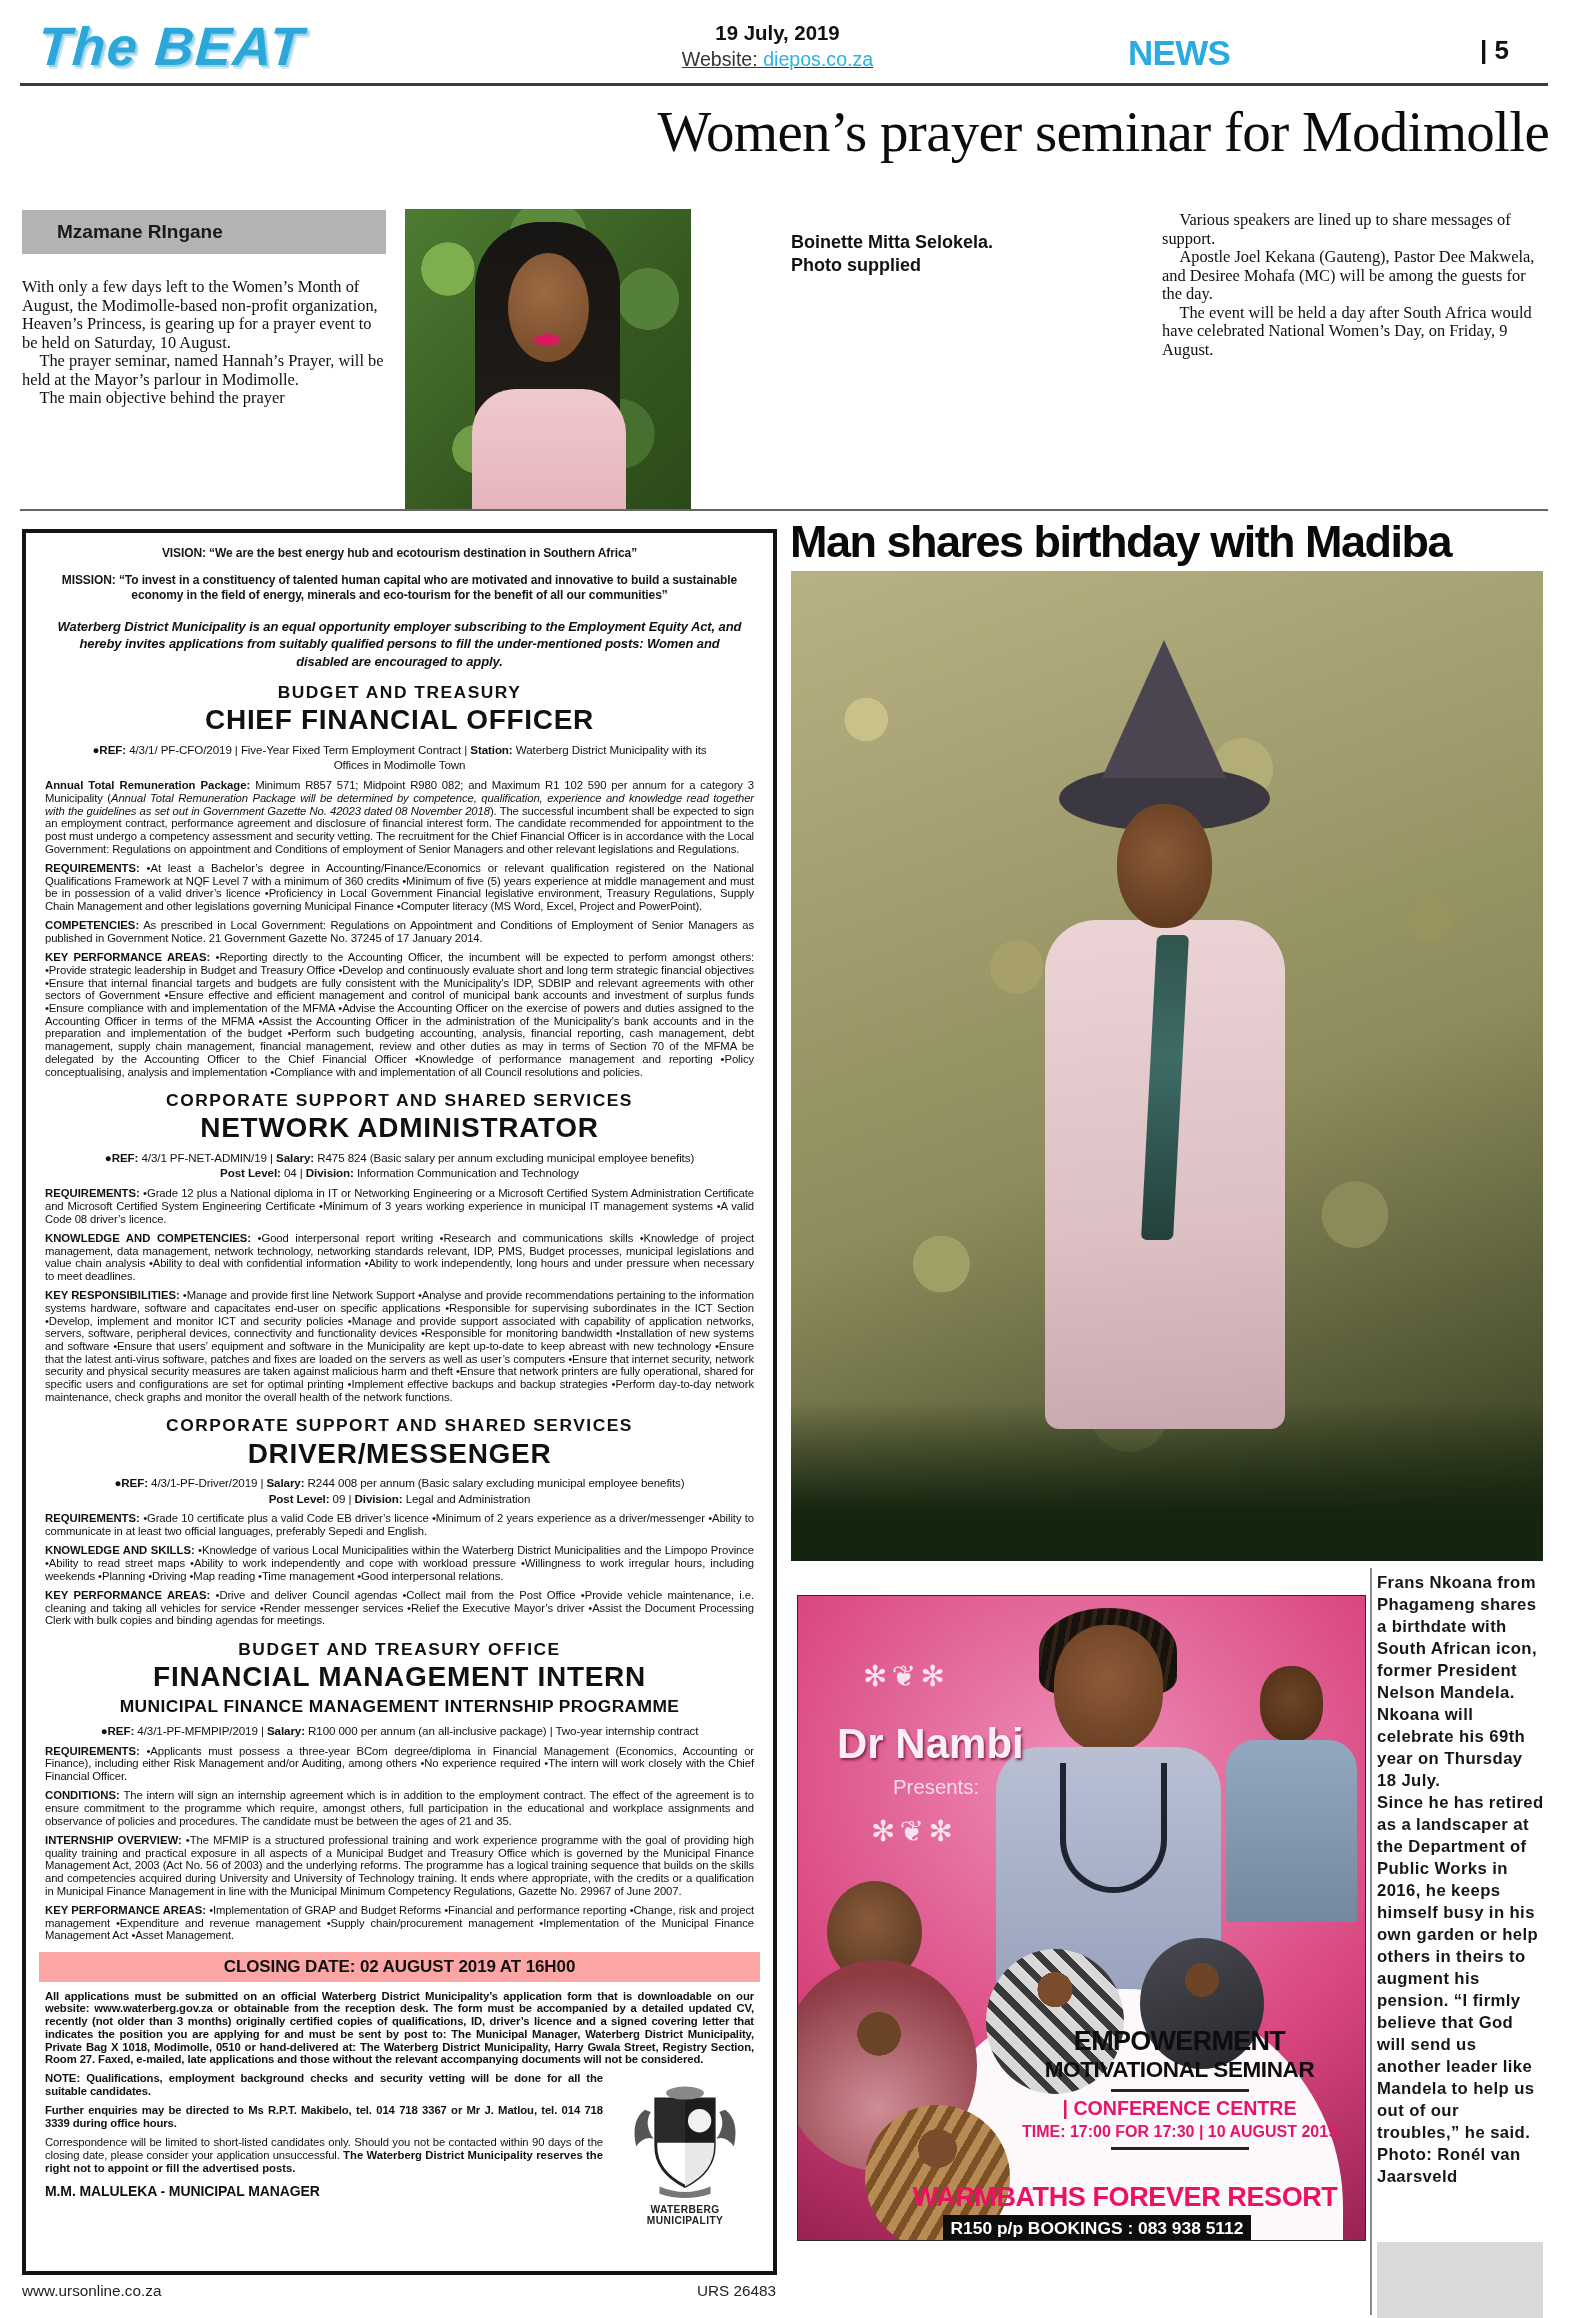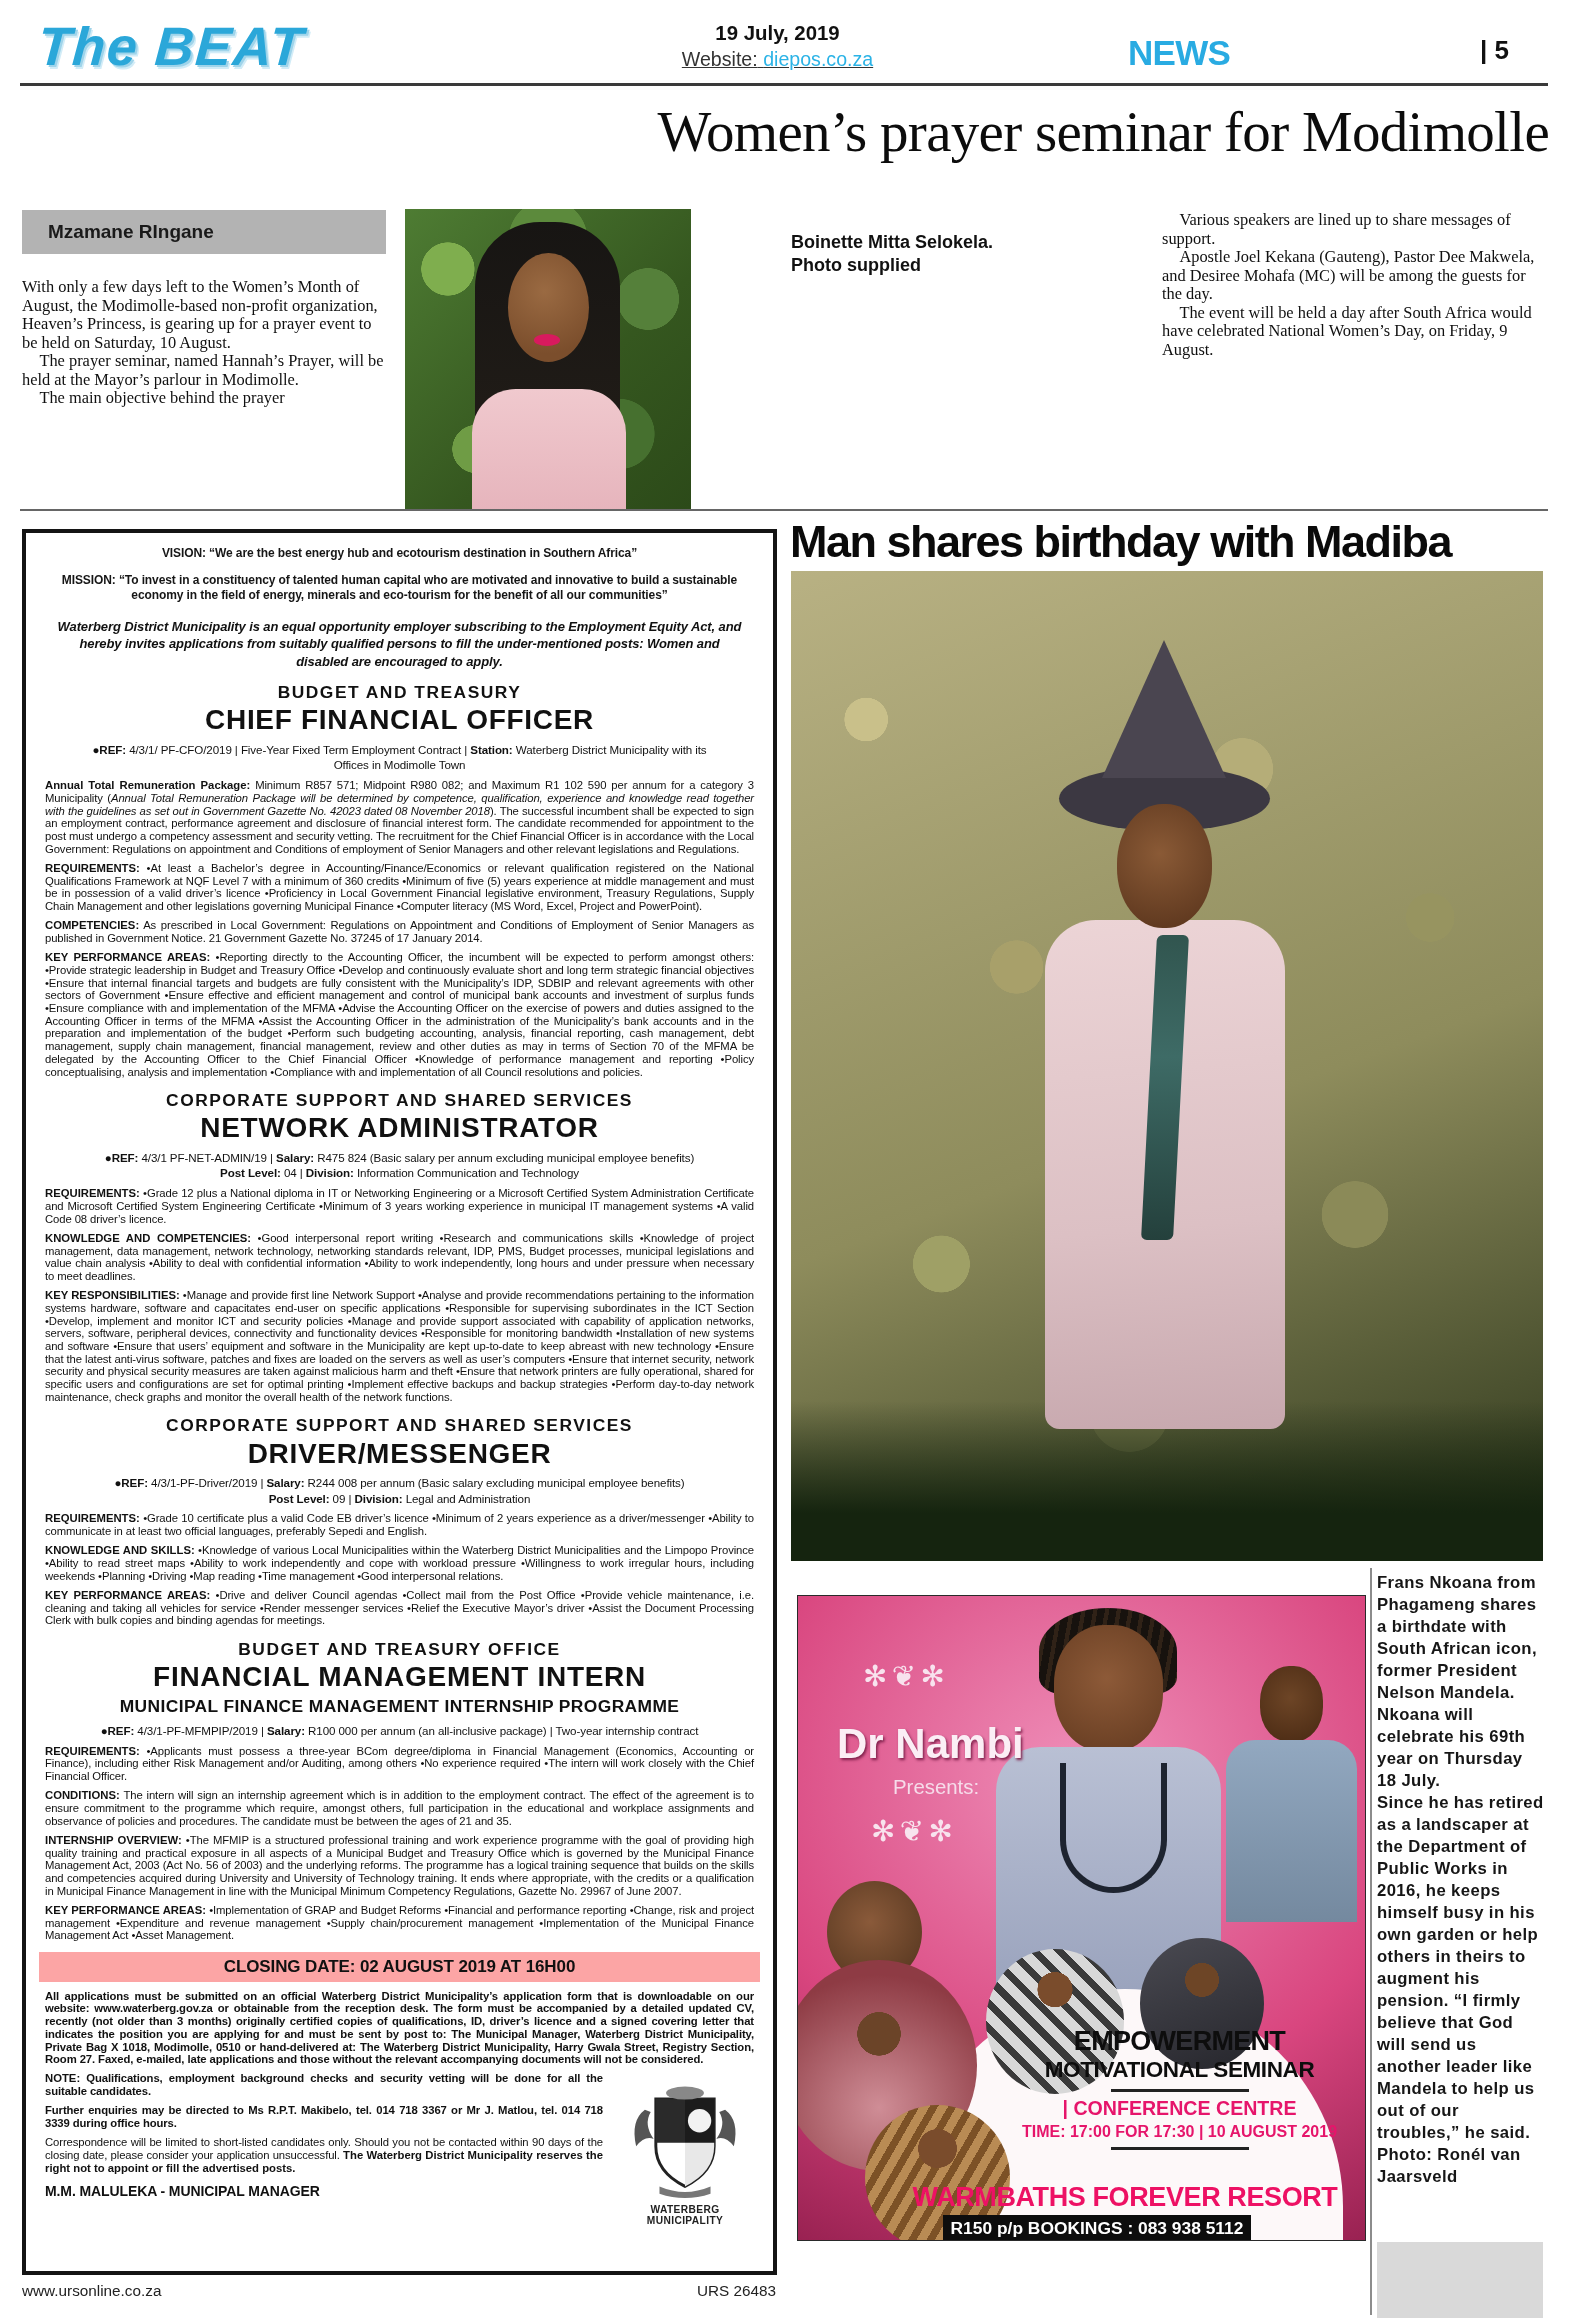--- a/index.html
+++ b/index.html
@@ -15,21 +15,21 @@
   .mast-site .url{color:#2bb3e6;}
   .mast-news{position:absolute;left:1128px;top:33px;font-size:35px;font-weight:bold;color:#29abe2;
              letter-spacing:-0.7px;}
   .mast-page{position:absolute;left:1480px;top:35px;font-size:26px;font-weight:bold;}
   .mast-rule{position:absolute;left:20.4px;top:83px;width:1528px;height:2.9px;background:#3a3a3a;}
   
   .headline{position:absolute;left:22px;top:99px;width:1527px;font-family:"Liberation Serif",serif;
             font-size:57px;font-weight:500;letter-spacing:-0.7px;color:#0c0c0c;}
   .byline-bar{position:absolute;left:22px;top:210px;width:364px;height:44px;background:#b3b3b3;
               display:flex;align-items:center;}
-  .byline-bar span{font-size:19px;font-weight:bold;color:#1a1a1a;padding-left:26px;}
+  .byline-bar span{font-size:19px;font-weight:bold;color:#1a1a1a;padding-left:35px;}
   .serifcol{font-family:"Liberation Serif",serif;font-size:16.4px;line-height:18.5px;color:#101010;}
   .col1{position:absolute;left:22px;top:278px;width:367px;}
   .col3{position:absolute;left:791px;top:231px;width:340px;}
   .col4{position:absolute;left:1162px;top:211px;width:381px;}
   .serifcol p{margin:0;}
   .serifcol p.ind{text-indent:17.4px;}
   .photo-cap{font-family:"Liberation Sans",sans-serif;font-size:18px;font-weight:bold;
              line-height:22.5px;color:#111;}
   .col3 .serifbody{margin-top:48px;}
   .photo1{position:absolute;left:405px;top:209px;width:286px;height:300px;overflow:hidden;

